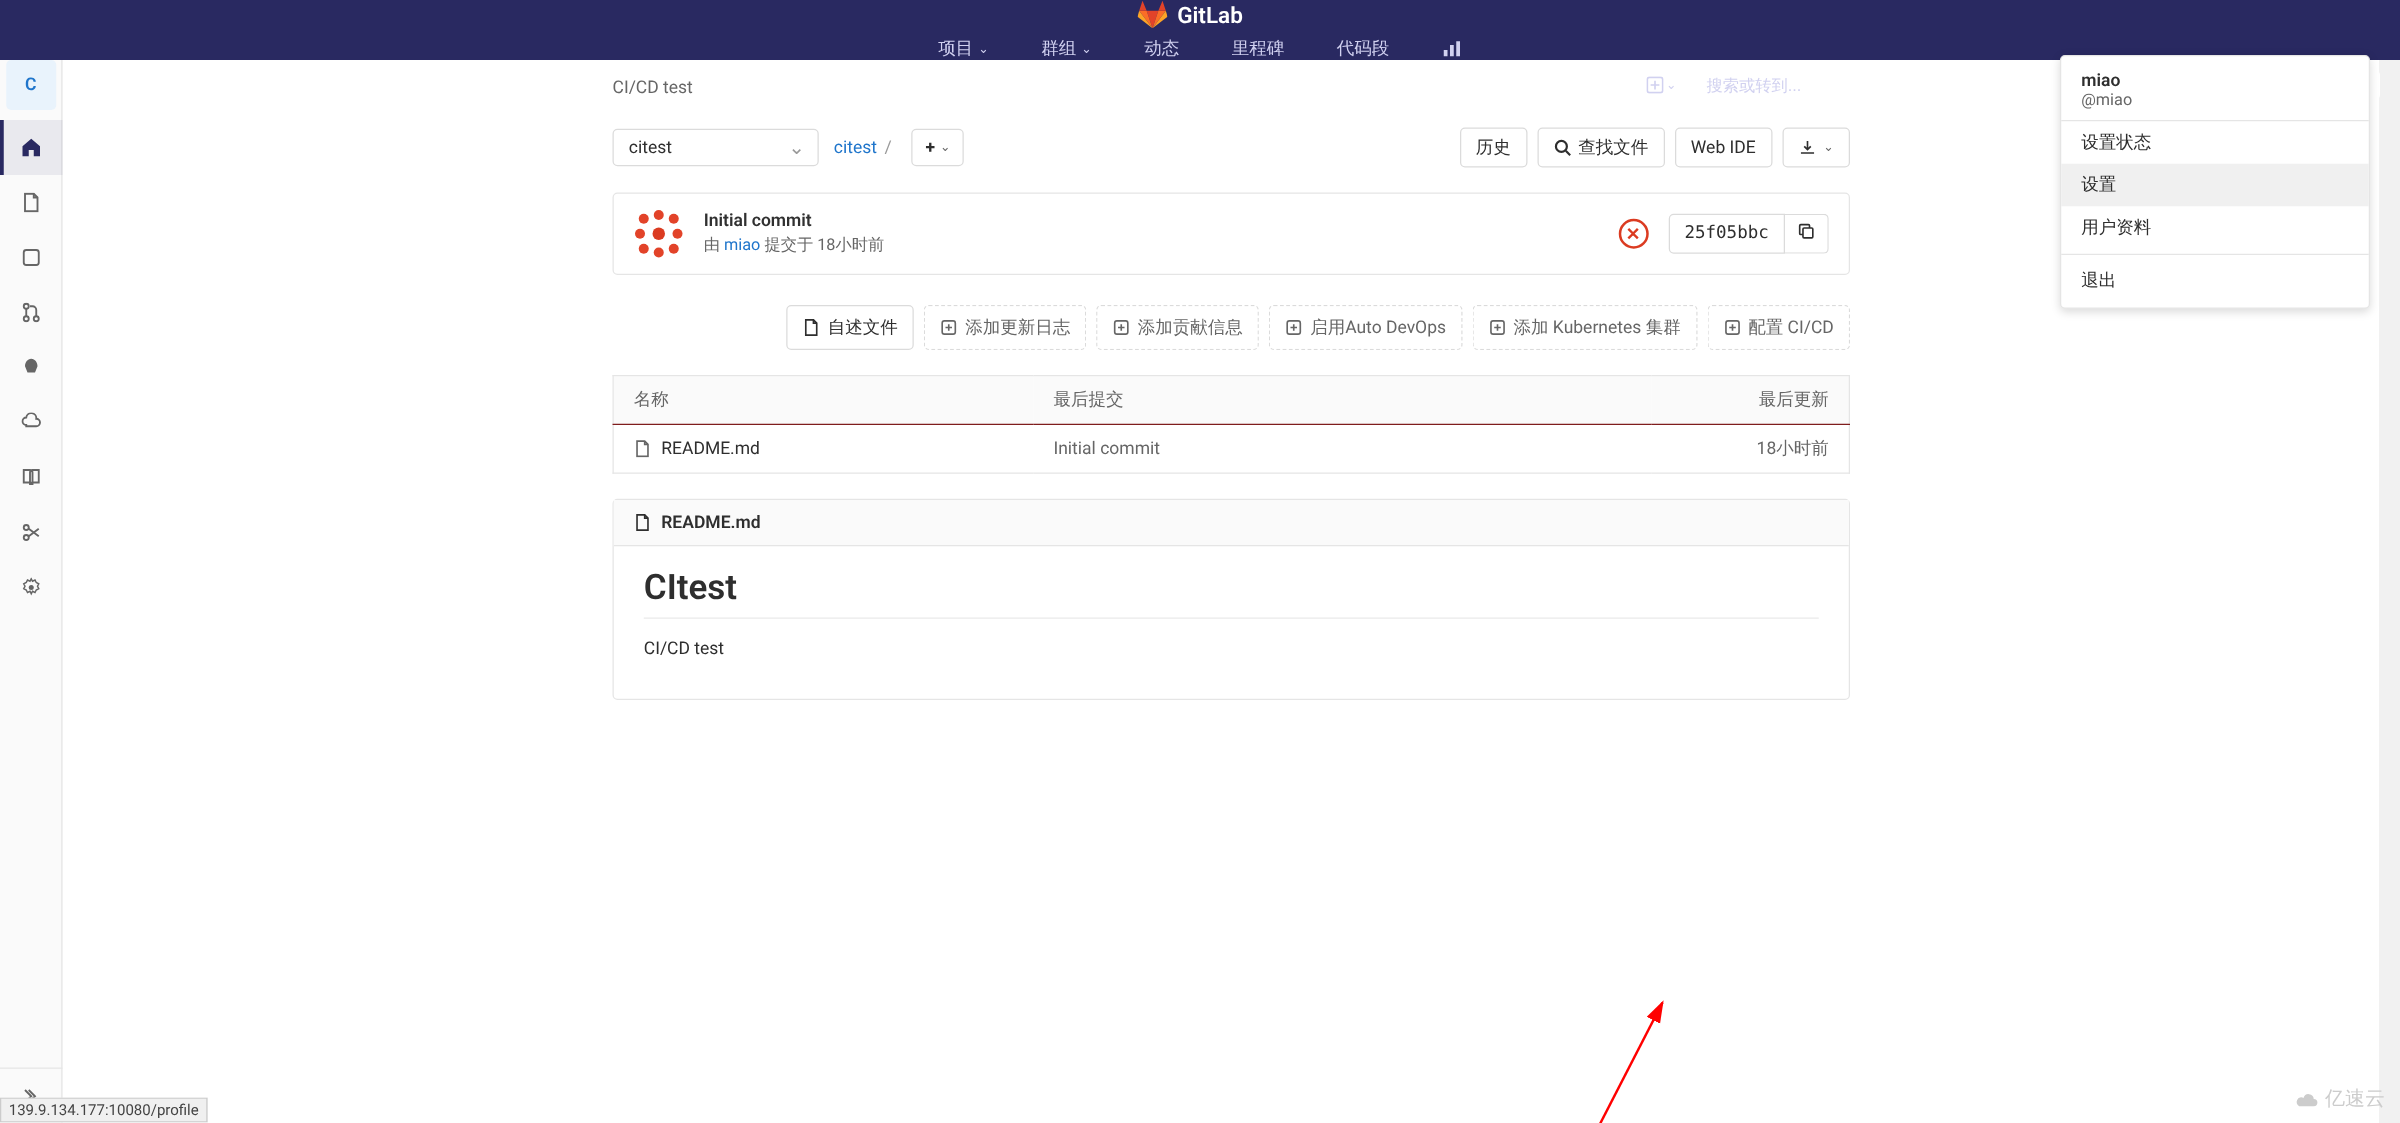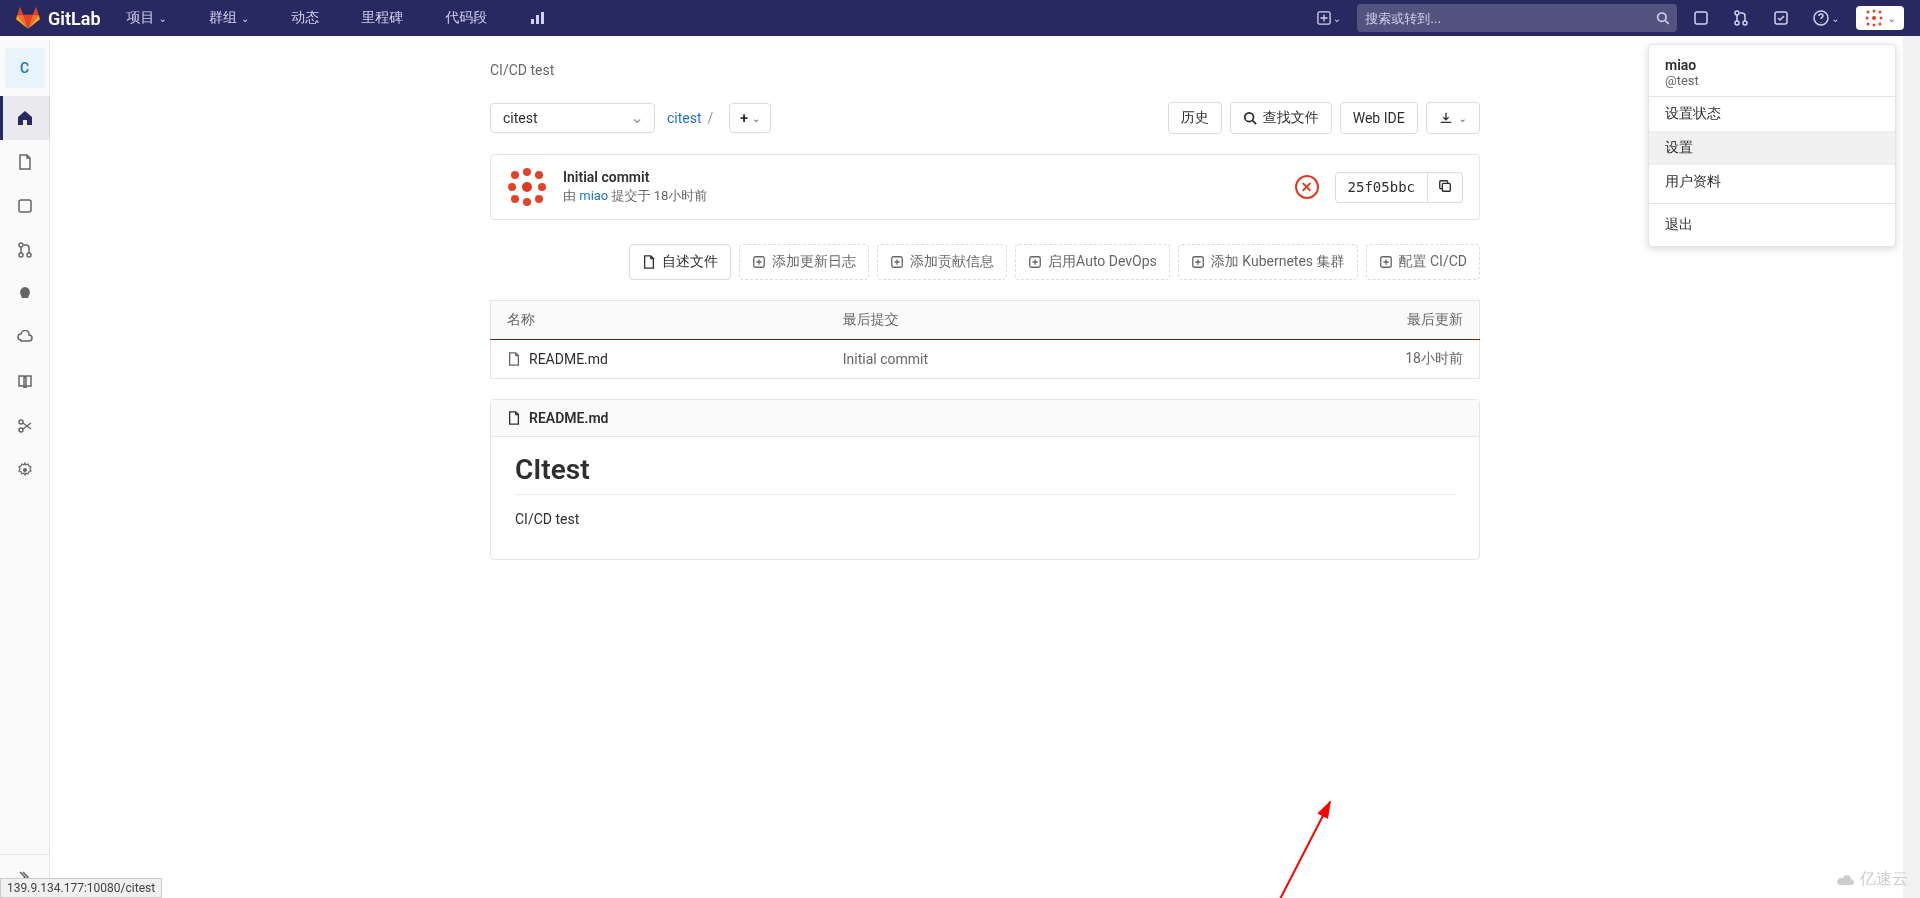--- a/index.html
+++ b/index.html
@@ -1,19 +1,19 @@
 <!DOCTYPE html>
 <html><head>
   <meta charset="utf-8">
   <style>
     * { margin: 0; padding: 0; box-sizing: border-box; }
     body { font-family: -apple-system, BlinkMacSystemFont, "Segoe UI", Roboto, "Noto Sans", sans-serif; font-size: 14px; color: #2e2e2e; background: #fff; }
     
     
-    .navbar { background: #292961; height: 36px; display: flex; align-items: center; padding: 0 16px; color: #fff; position: fixed; top: 0; left: 0; right: 0; z-index: 100; }
+    .navbar { background: #292961; height: 48px; display: flex; align-items: center; padding: 0 16px; color: #fff; position: fixed; top: 0; left: 0; right: 0; z-index: 100; flex-direction: column; }
     .navbar-logo { display: flex; align-items: center; gap: 8px; font-weight: 600; font-size: 18px; margin-right: 16px; }
     .navbar-logo svg { width: 24px; height: 24px; }
     .nav-items { display: flex; gap: 22px; }
     .nav-item { padding: 6px 10px; color: #d1d1f0; display: flex; align-items: center; gap: 4px; cursor: pointer; font-size: 14px; }
     .nav-chevron { font-size: 10px; }
     .navbar-right { margin-left: auto; display: flex; align-items: center; gap: 8px; }
     .search-box { background: rgba(255,255,255,0.2); border-radius: 4px; display: flex; align-items: center; padding: 0 8px; height: 28px; width: 320px; }
     .search-box input { background: transparent; border: none; outline: none; color: #84cc16; width: 100%; font-size: 13px; }
     .search-box input::placeholder { color: #d1d1f0; }
     .nav-icon-btn { padding: 6px 8px; cursor: pointer; color: #d1d1f0; display: flex; align-items: center; gap: 2px; }
@@ -406,38 +406,38 @@
         <h1>CItest</h1>
         <p>CI/CD test</p>
       </div>
     </div>
   </div>
 </div>
 
 <div class="user-dropdown">
   <div class="user-dropdown-header">
     <div class="user-dropdown-name">miao</div>
-    <div class="user-dropdown-handle">@test</div>
+    <div class="user-dropdown-handle">@miao</div>
   </div>
   <div class="user-dropdown-item">设置状态</div>
   <div class="user-dropdown-item hover">设置</div>
   <div class="user-dropdown-item">用户资料</div>
   <div class="user-dropdown-divider"></div>
   <div class="user-dropdown-item">退出</div>
 </div>
 
 <svg class="arrow-svg" width="1920" height="898">
   <defs>
       <marker id="ah" markerWidth="10" markerHeight="10" refX="8" refY="3" orient="auto">
         <path d="M0,0 L9,3 L0,6 z" fill="#ff0000"></path>
       </marker>
     </defs>
   <line x1="1190" y1="490" x2="1330" y2="218" stroke="#ff0000" stroke-width="2" marker-end="url(#ah)"></line>
 </svg>
 
-<div class="status-bar">139.9.134.177:10080/citest</div>
+<div class="status-bar">139.9.134.177:10080/profile</div>
 
 <div class="watermark">
   <svg width="20" height="14" viewBox="0 0 24 16" fill="#ccc">
       <path d="M18 7a5 5 0 00-9.8-1A4 4 0 004 14h14a3.5 3.5 0 000-7z"></path>
     </svg>
   <span>亿速云</span>
 </div>
 
 </body></html>

